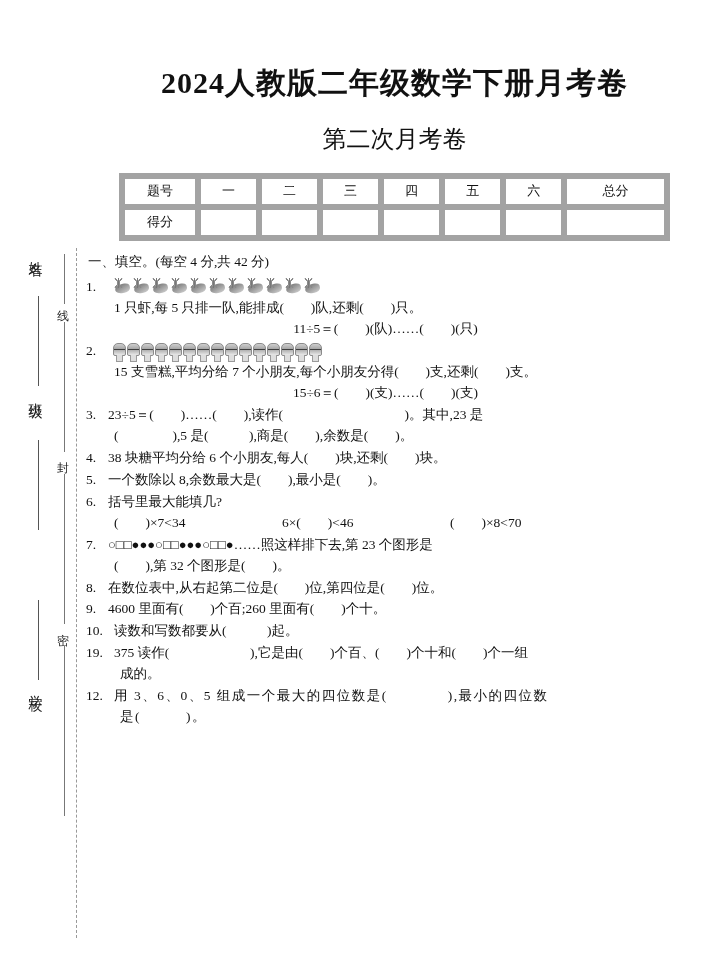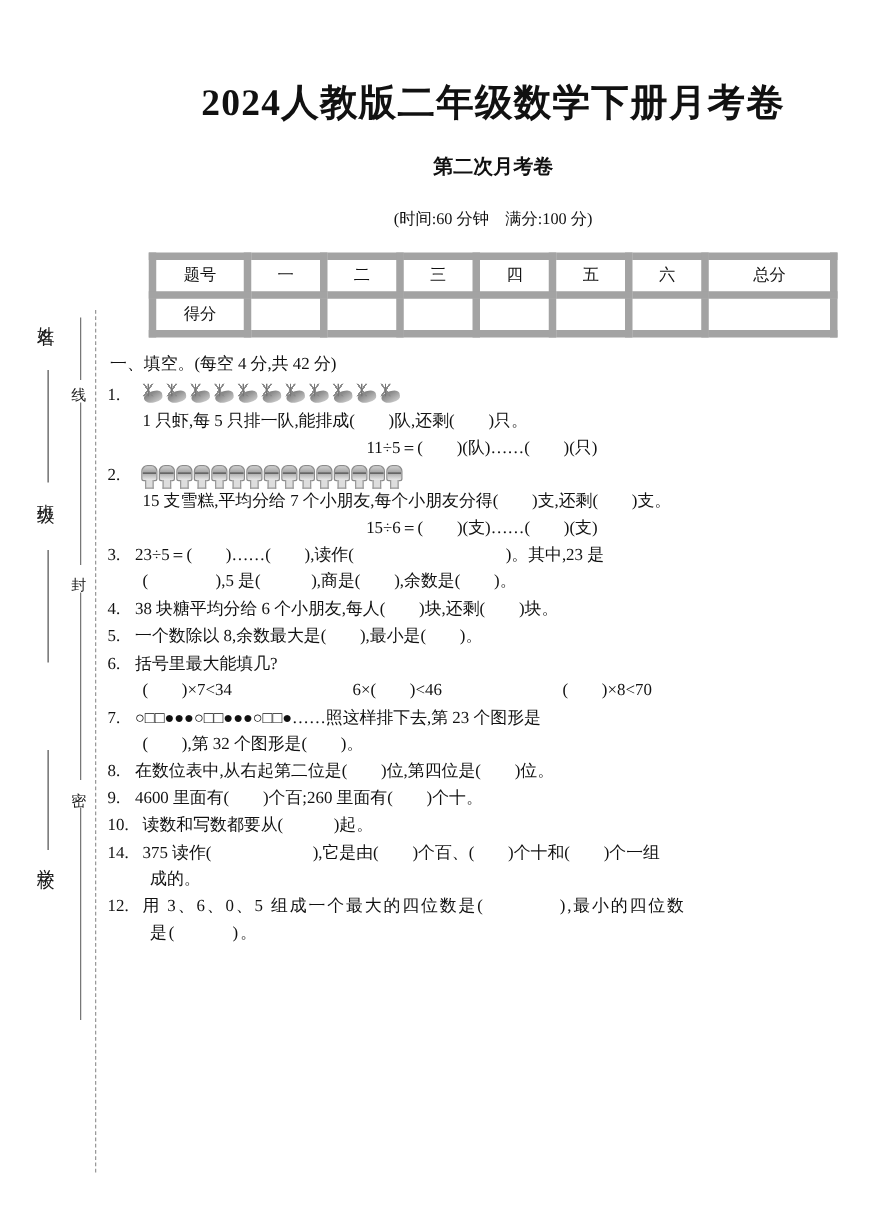--- a/index.html
+++ b/index.html
@@ -64,22 +64,22 @@
   #paper-title {
     text-align: center;
     font-size: 30px;
     font-weight: bold;
     letter-spacing: 1px;
     margin: 66px 0 0 0;
     line-height: 1.15;
   }
   #paper-subtitle {
     text-align: center;
-    font-size: 16px;
-    font-weight: bold;
+    font-size: 24px;
+    font-weight: normal;
     margin: 22px 0 0 0;
   }
   #exam-meta {
     text-align: center;
     font-size: 13px;
     margin: 22px 0 0 0;
   }
 
   
   #score-table {
@@ -210,21 +210,20 @@
   <div class="vtext col-b" style="top:624px">密</div>
   <div class="vrule-b" style="top:646px; height:170px;"></div>
 
   <div id="seal-dotted"></div>
 </div>
 
 <div id="sheet">
 
   <h1 id="paper-title">2024人教版二年级数学下册月考卷</h1>
   <h2 id="paper-subtitle">第二次月考卷</h2>
-  <div id="exam-meta">(时间:60 分钟　满分:100 分)</div>
 
   <table id="score-table">
     <tbody>
         <tr>
       <td class="head-cell">题号</td>
       <td>一</td>
       <td>二</td>
       <td>三</td>
       <td>四</td>
       <td>五</td>
@@ -301,21 +300,21 @@
       <span class="qnum">9.</span>
       <span class="body">4600 里面有(　　)个百;260 里面有(　　)个十。</span>
     </div>
 
     <div class="q" style="padding-left:28px">
       <span class="qnum">10.</span>
       <span class="body">读数和写数都要从(　　　)起。</span>
     </div>
 
     <div class="q" style="padding-left:28px">
-      <span class="qnum">14.</span>
+      <span class="qnum">19.</span>
       <span class="body">375 读作(　　　　　　),它是由(　　)个百、(　　)个十和(　　)个一组</span>
       <span class="body indent">成的。</span>
     </div>
 
     <div class="q" style="padding-left:28px; letter-spacing:1.5px;">
       <span class="qnum" style="letter-spacing:0">12.</span>
       <span class="body">用 3、6、0、5 组成一个最大的四位数是(　　　　),最小的四位数</span>
       <span class="body indent">是(　　　)。</span>
     </div>
 

